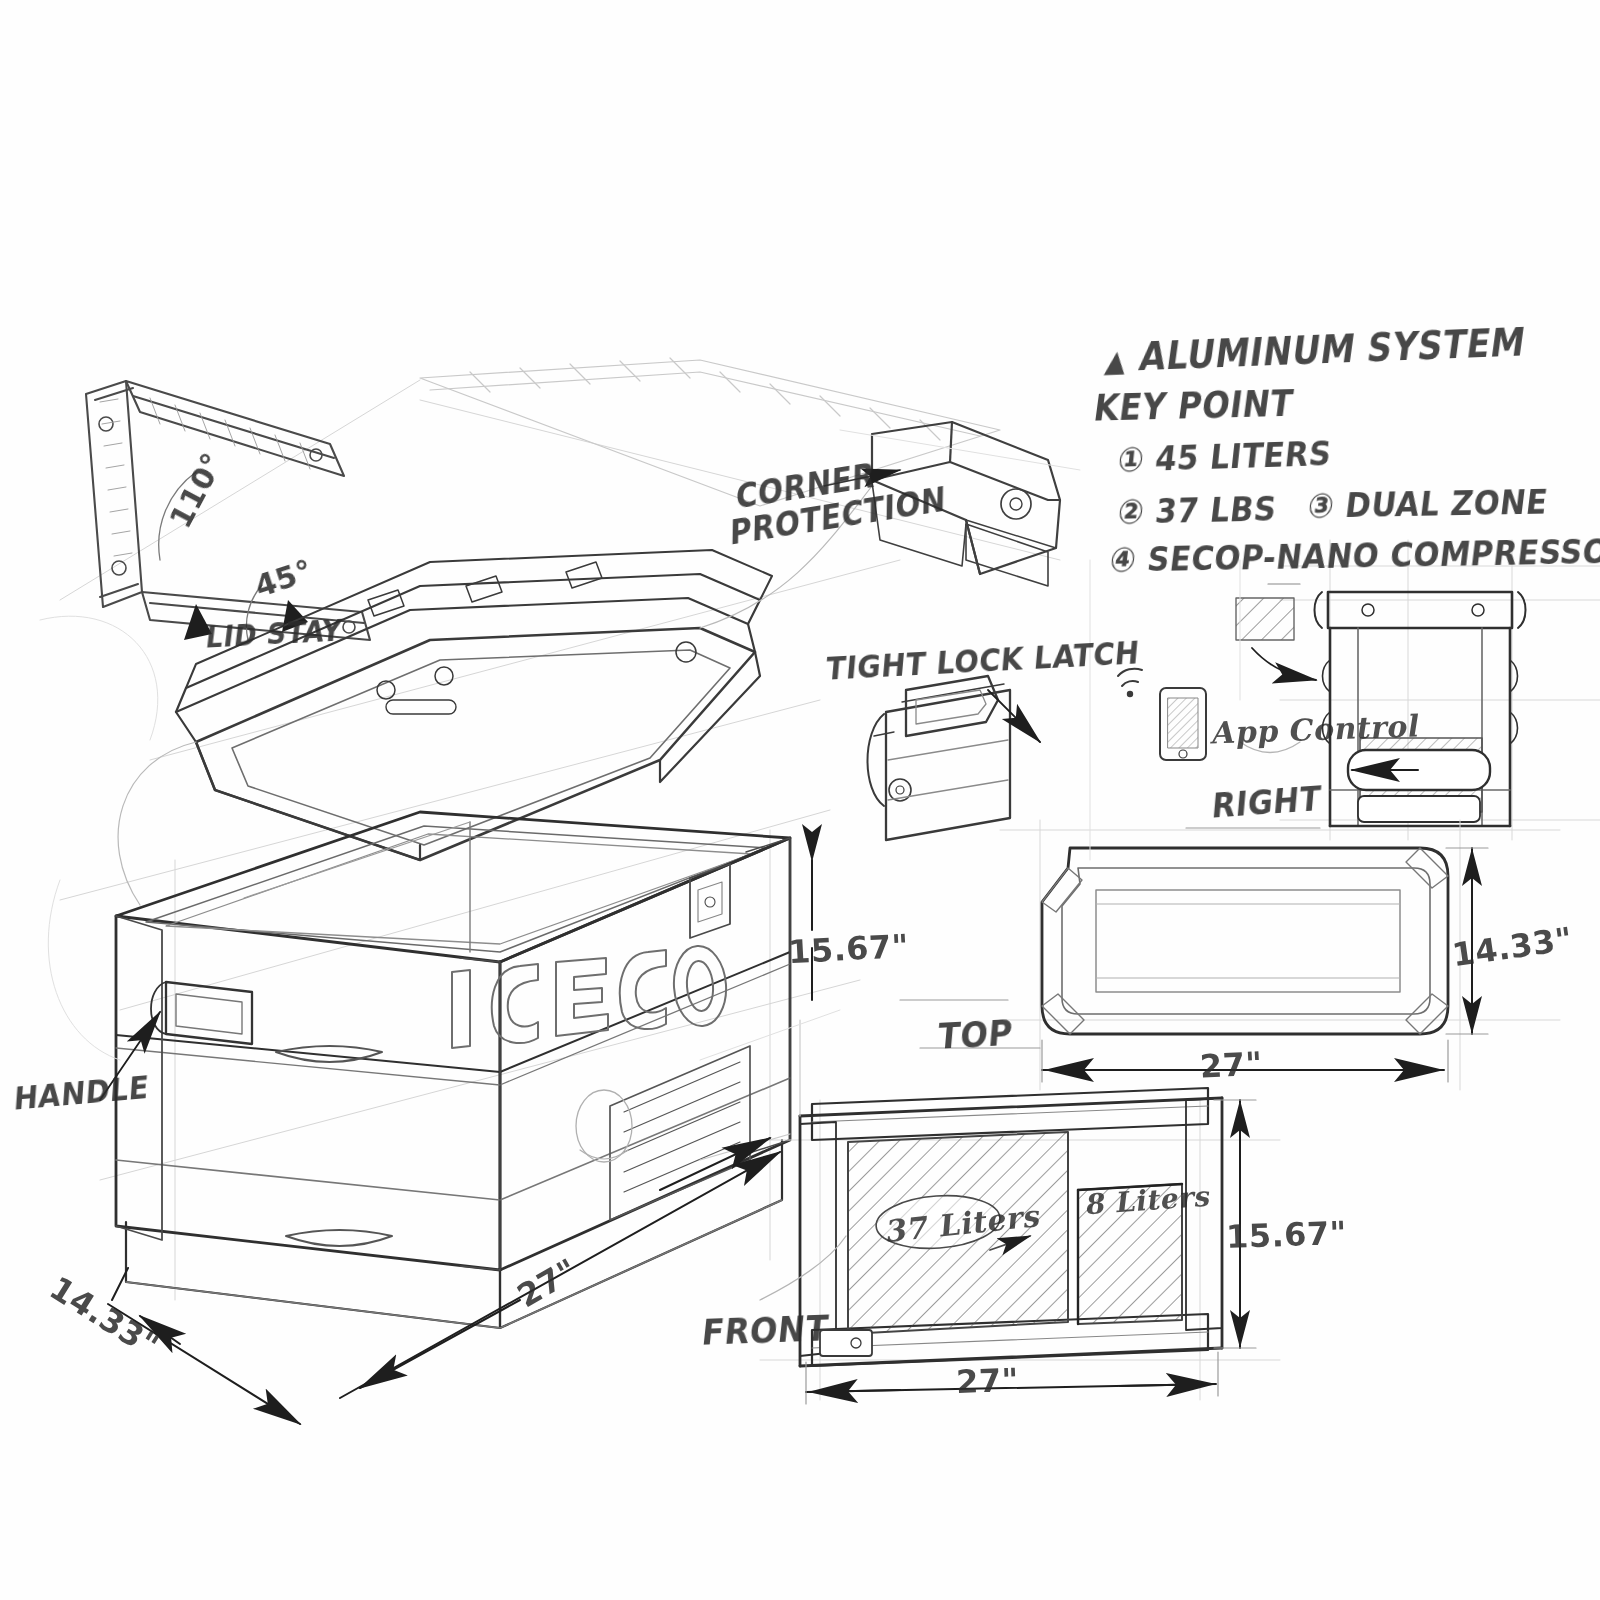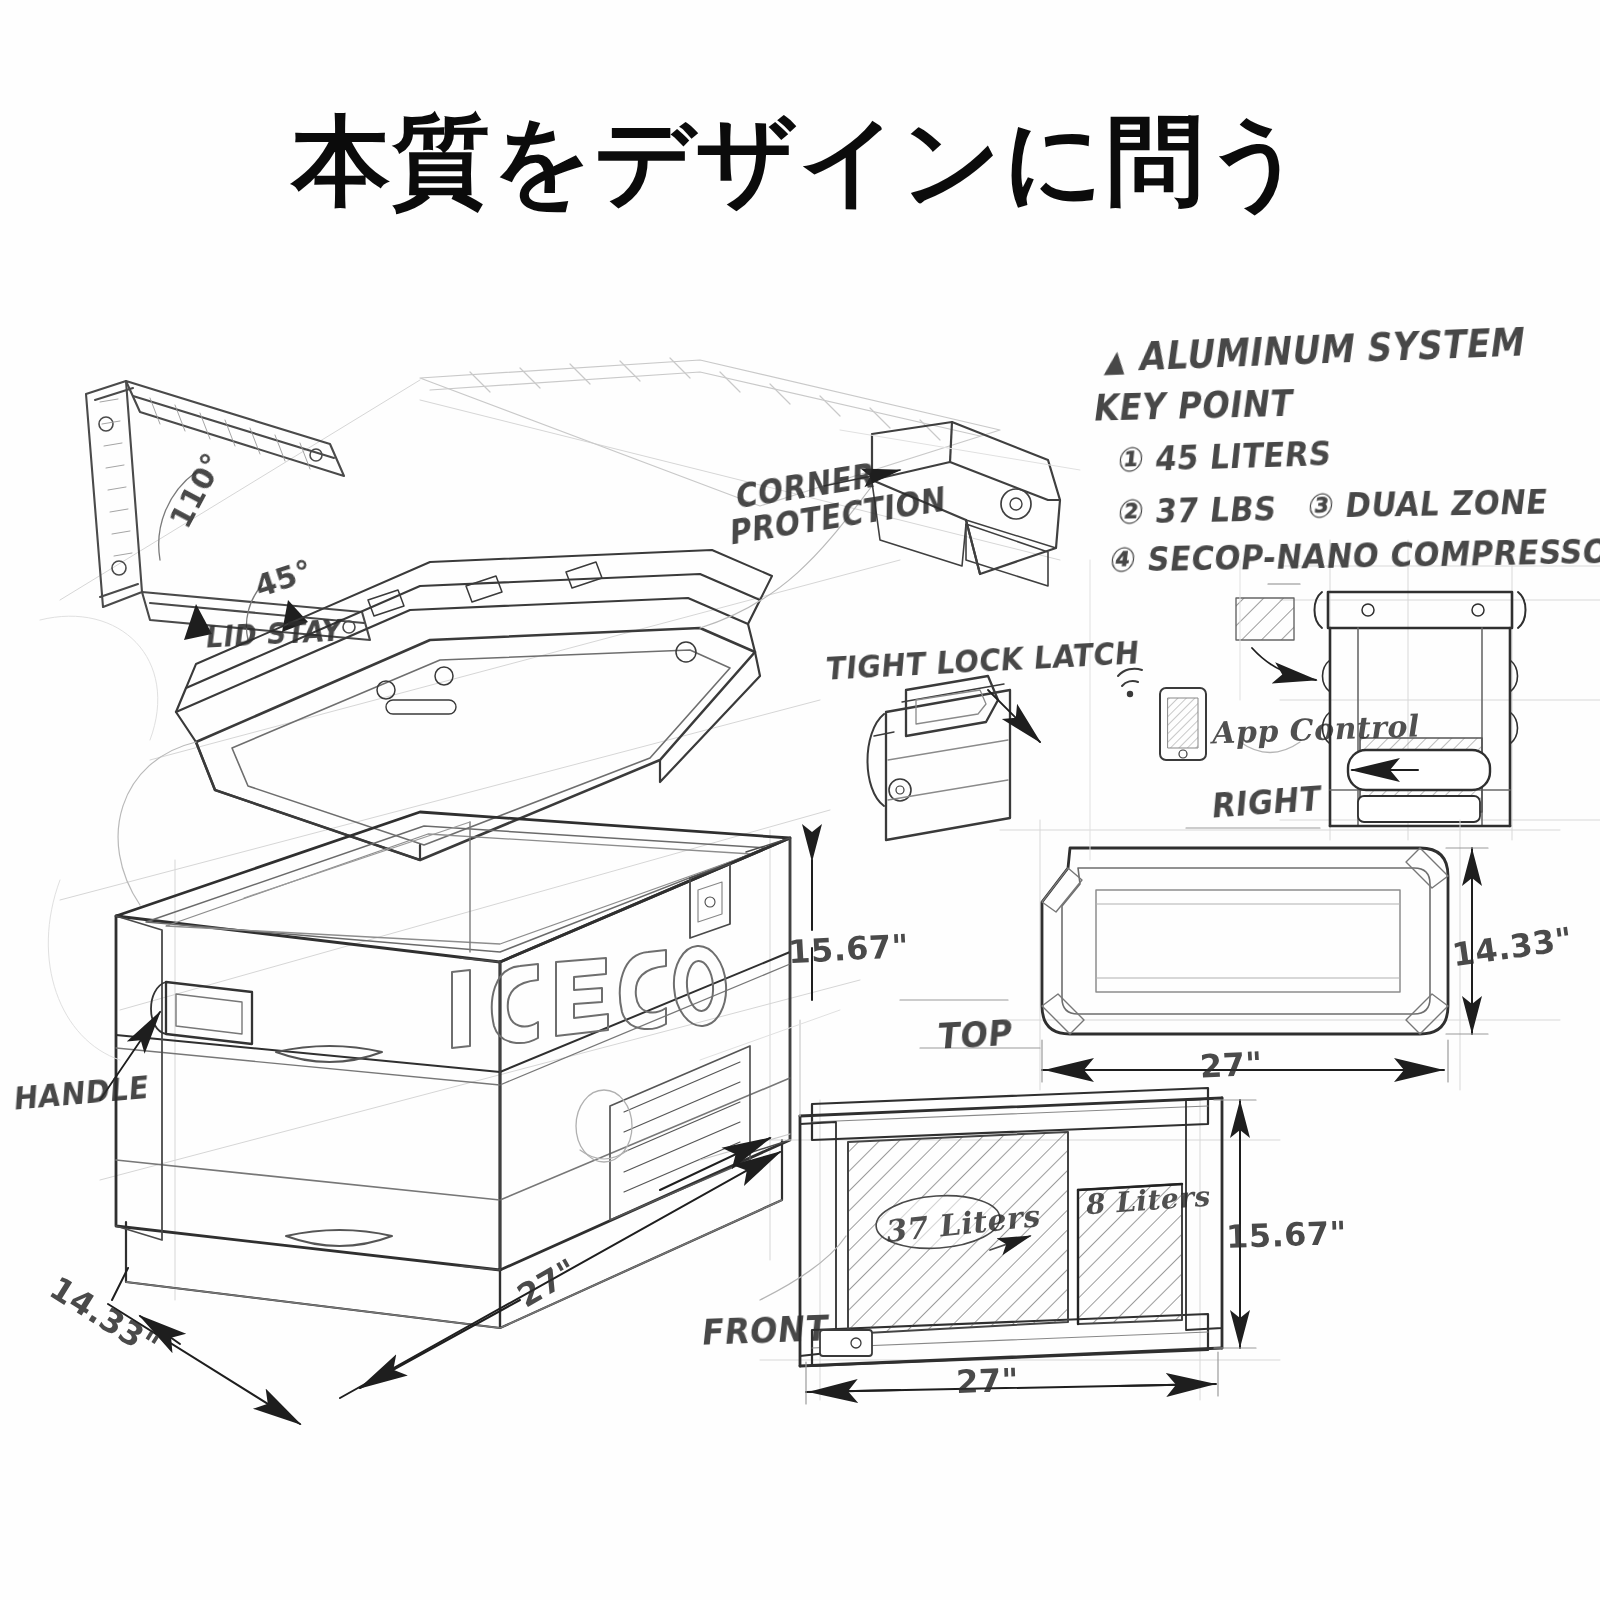--- a/index.html
+++ b/index.html
@@ -43,21 +43,20 @@
   .dim{
     font-family:"DejaVu Sans","Liberation Sans",sans-serif;
     font-weight:700;opacity:.85;
   }
 </style>
 </head>
 <body>
 
 <div id="page">
 
-  <div id="headline">本質をデザインに問う</div>
 
   <div id="sketch">
     <svg width="1600" height="1600" viewBox="0 0 1600 1600" xmlns="http://www.w3.org/2000/svg">
       <defs>
         <pattern id="hatch" width="14" height="14" patternTransform="rotate(45)" patternUnits="userSpaceOnUse">
           <line x1="0" y1="0" x2="0" y2="14" stroke="#4a4a4a" stroke-width="1.1"></line>
         </pattern>
         <pattern id="hatchFine" width="9" height="9" patternTransform="rotate(45)" patternUnits="userSpaceOnUse">
           <line x1="0" y1="0" x2="0" y2="9" stroke="#6a6a6a" stroke-width="0.9"></line>
         </pattern>

